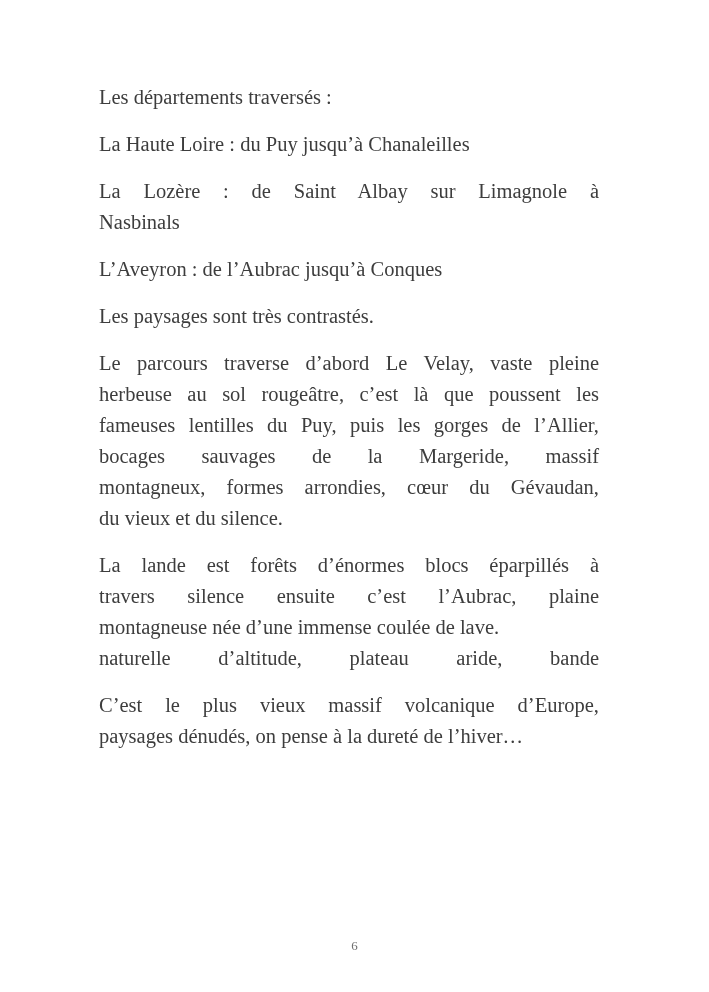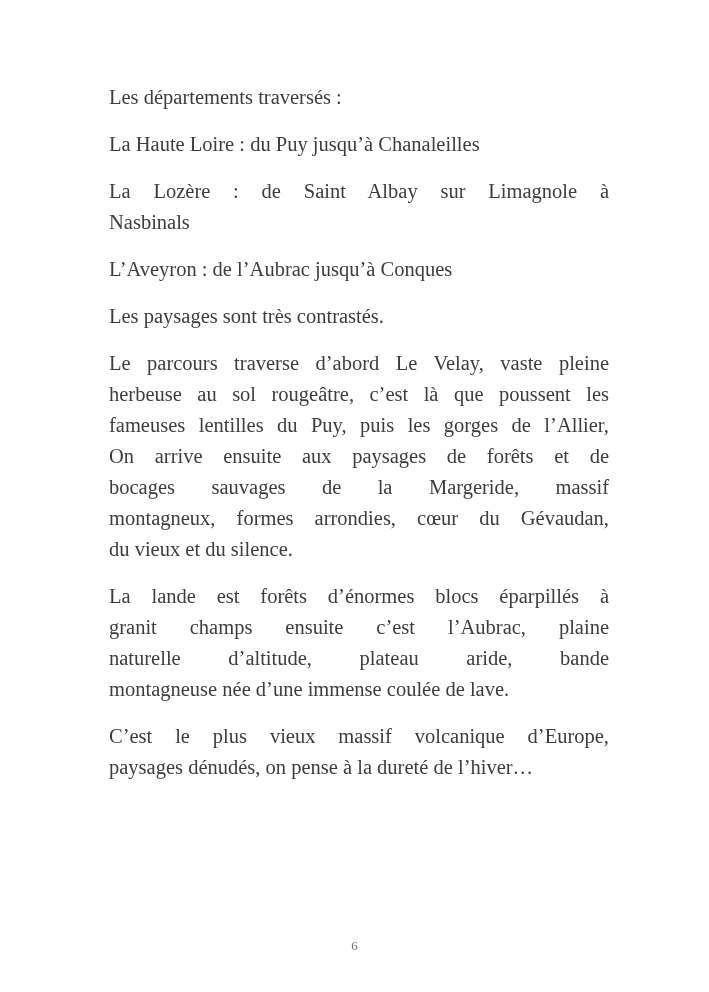--- a/index.html
+++ b/index.html
@@ -10,21 +10,21 @@
   .page {
     position: relative;
     width: 709px;
     height: 992px;
     background: #ffffff;
     font-family: "Liberation Serif", "DejaVu Serif", serif;
     overflow: hidden;
   }
   .content {
     position: absolute;
-    left: 109px;
+    left: 99px;
     top: 82px;
     width: 500px;
     font-size: 20.5px;
     color: #3d3d3d;
   }
   .para {
     margin: 0 0 16px 0;
   }
   .line {
     line-height: 31px;
@@ -72,31 +72,30 @@
     </div>
 
     <div class="para">
       <div class="line l">Les paysages sont très contrastés.</div>
     </div>
 
     <div class="para">
       <div class="line j">Le parcours traverse d’abord Le Velay, vaste pleine</div>
       <div class="line j">herbeuse au sol rougeâtre, c’est là que poussent les</div>
       <div class="line j">fameuses lentilles du Puy, puis les gorges de l’Allier,</div>
-      <div class="line j">On arrive ensuite aux paysages de forêts et de</div>
       <div class="line j">bocages sauvages de la Margeride, massif</div>
       <div class="line j">montagneux, formes arrondies, cœur du Gévaudan,</div>
       <div class="line l">du vieux et du silence.</div>
     </div>
 
     <div class="para">
       <div class="line j">La lande est forêts d’énormes blocs éparpillés à</div>
-      <div class="line j">granit champs ensuite c’est l’Aubrac, plaine</div>
+      <div class="line j">travers silence ensuite c’est l’Aubrac, plaine</div>
+      <div class="line l">montagneuse née d’une immense coulée de lave.</div>
       <div class="line j">naturelle d’altitude, plateau aride, bande</div>
-      <div class="line l">montagneuse née d’une immense coulée de lave.</div>
     </div>
 
     <div class="para">
       <div class="line j">C’est le plus vieux massif volcanique d’Europe,</div>
       <div class="line l">paysages dénudés, on pense à la dureté de l’hiver…</div>
     </div>
 
 
   </div>
 

